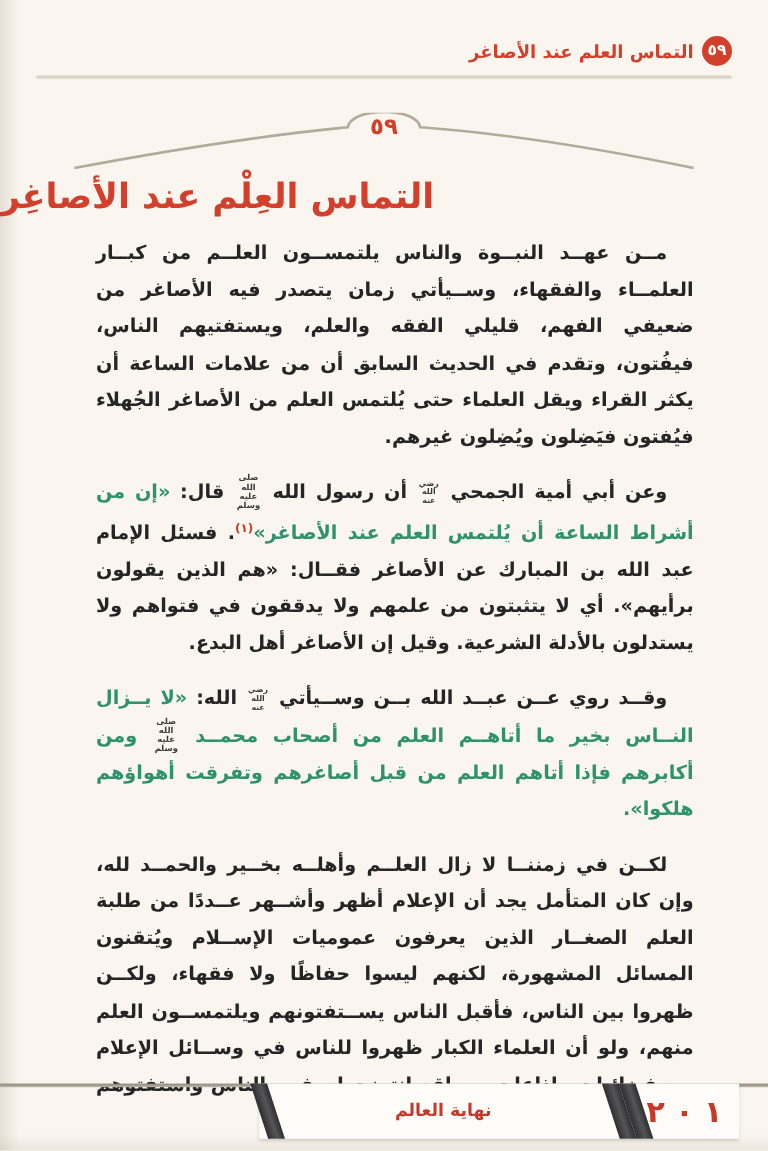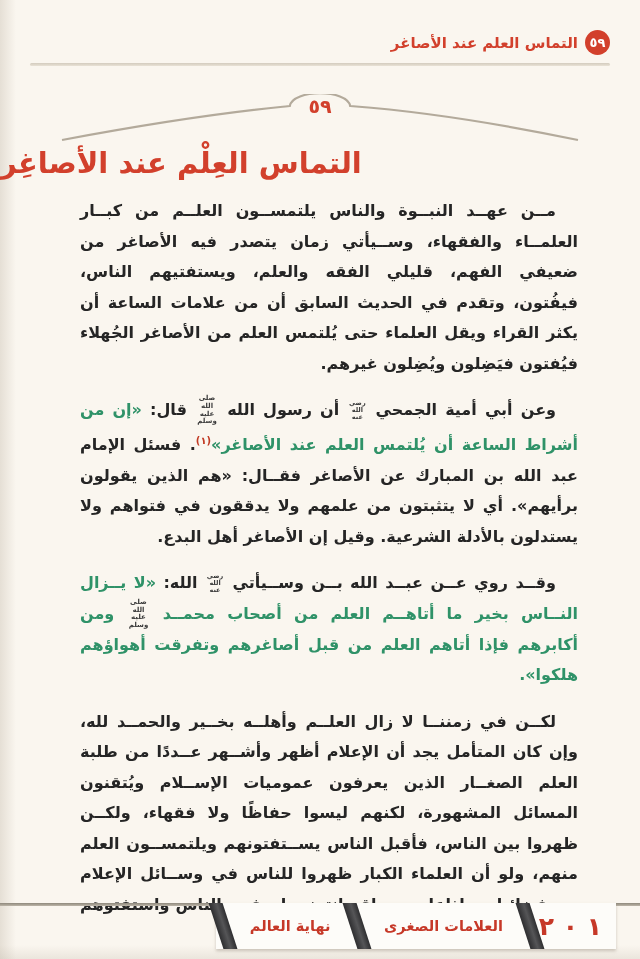--- a/index.html
+++ b/index.html
@@ -154,20 +154,19 @@
       <span class="fn-marker">(١)</span>
       <span>رواه ابن المبارك في " الزهد " (٦١)، بسند صحيح.</span>
     </div>
   </div>
 
   <div class="footer">
     <div class="footer-rule"></div>
     <div class="strip">
       <span class="pagenum">١ ٠ ٢</span>
       <span class="sep"></span>
-      <span class="tab">العلامات الصغرى</span>
       <span class="sep"></span>
       <span class="tab">نهاية العالم</span>
       <span class="sep"></span>
     </div>
   </div>
 
 </div>
 
 </body></html>

